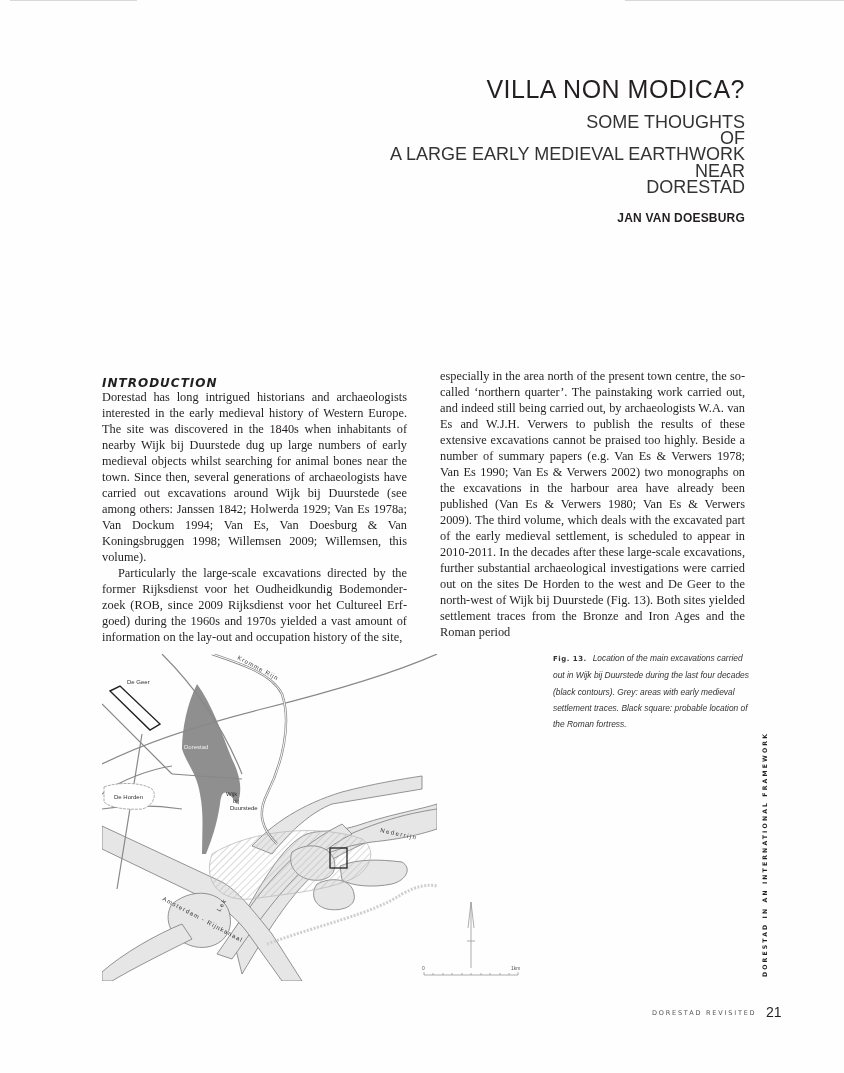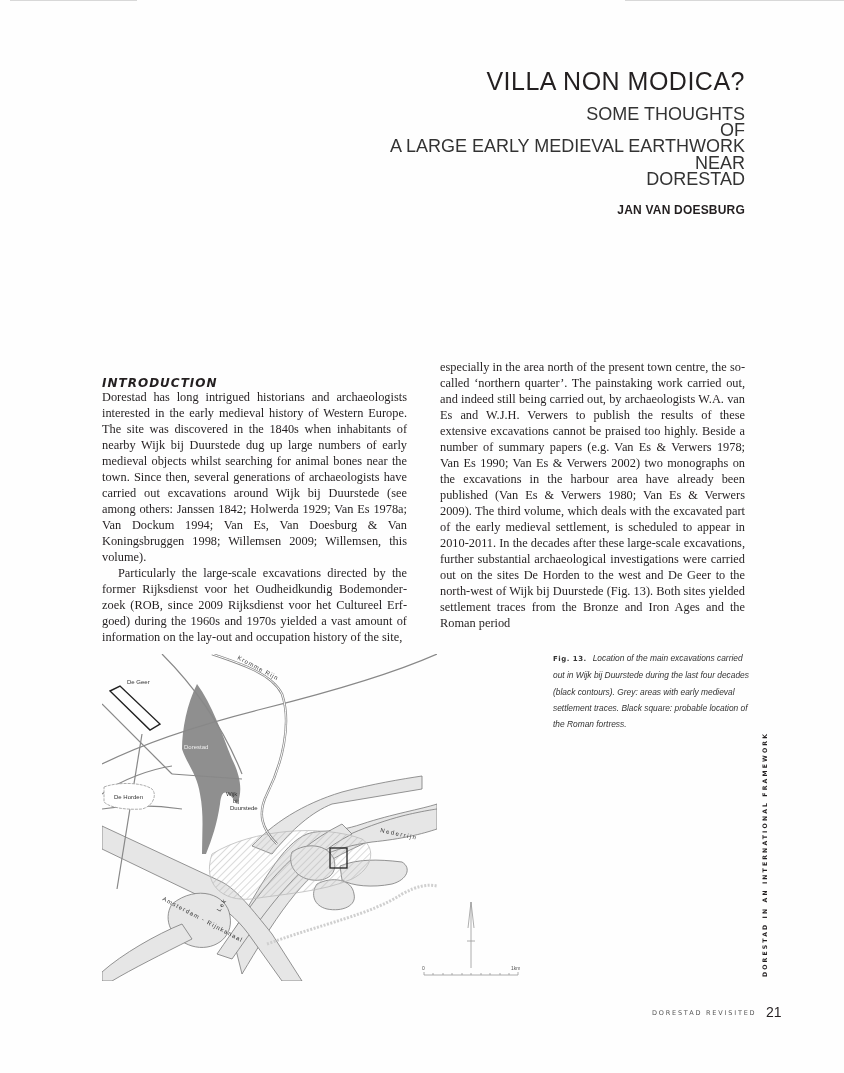--- a/index.html
+++ b/index.html
@@ -1,29 +1,29 @@
 <!DOCTYPE html>
 <html><head>
 <meta charset="utf-8">
 <style>
   html, body { margin: 0; padding: 0; background: #fefefe; }
   body { width: 844px; height: 1073px; position: relative; overflow: hidden; color: #231f20; }
   .crop-marks { position: absolute; top: 0; left: 0; width: 844px; height: 3px; }
   .crop-marks .l { position: absolute; left: 10px; width: 127px; top: 0; height: 1px; background: #d8d8d8; }
   .crop-marks .r2 { position: absolute; left: 625px; width: 219px; top: 0; height: 1px; background: #d8d8d8; }
 
-  .title-block { position: absolute; right: 99px; top: 66px; text-align: right; font-family: "Liberation Sans", sans-serif; }
+  .title-block { position: absolute; right: 99px; top: 74px; text-align: right; font-family: "Liberation Sans", sans-serif; }
   .main-title { font-size: 25px; letter-spacing: 0.5px; font-weight: normal; margin: 0; color: #231f20; line-height: 30px; }
   .subtitle { margin-top: 10px; font-size: 18px; line-height: 16.2px; color: #333; }
   .subtitle div { white-space: nowrap; }
   .author { margin-top: 16px; font-family: Liberation Sans, sans-serif; font-weight: bold; font-size: 12px; letter-spacing: 0.2px; text-align: right; }
 
   .col { position: absolute; top: 378px; width: 305px; font-family: "Liberation Serif", serif; font-size: 12.35px; line-height: 16px; text-align: justify; color: #231f20; }
   .col.left { left: 102px; }
-  .col.right { left: 440px; top: 359px; }
+  .col.right { left: 440px; top: 368px; }
   .section-heading { font-family: "DejaVu Sans", sans-serif; font-weight: bold; font-style: italic; font-size: 12px; letter-spacing: 1px; margin: 0 0 1px 0; line-height: 10px; }
   .col p { margin: 0; }
   .col p.indent { text-indent: 16px; }
 
   .figure { position: absolute; left: 102px; top: 654px; width: 335px; height: 327px; }
   .caption { position: absolute; left: 553px; top: 650px; width: 200px; font-family: "Liberation Sans", sans-serif; font-size: 8.4px; line-height: 16.3px; font-style: italic; color: #333; }
   .caption .fig-label { font-family: "DejaVu Sans", sans-serif; font-style: normal; font-weight: bold; font-size: 7px; letter-spacing: 0.5px; margin-right: 6px; }
 
   .side-running { position: absolute; left: 761px; top: 977px; transform-origin: 0 0; transform: rotate(-90deg); font-family: "DejaVu Sans", sans-serif; font-weight: bold; font-size: 6.2px; letter-spacing: 2.1px; white-space: nowrap; color: #231f20; }
 

